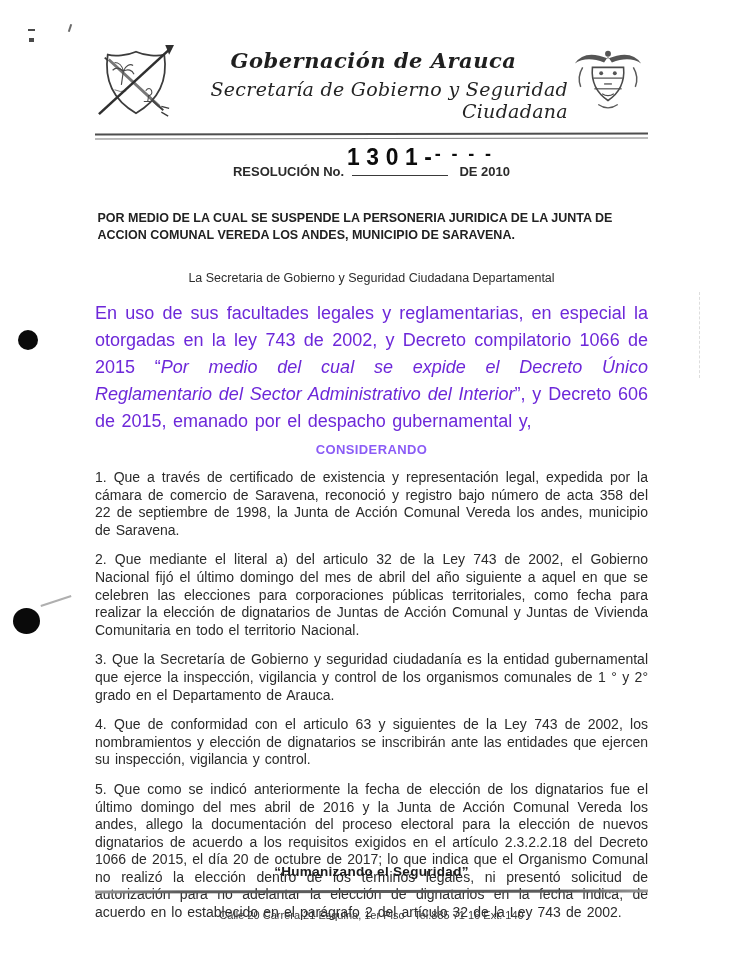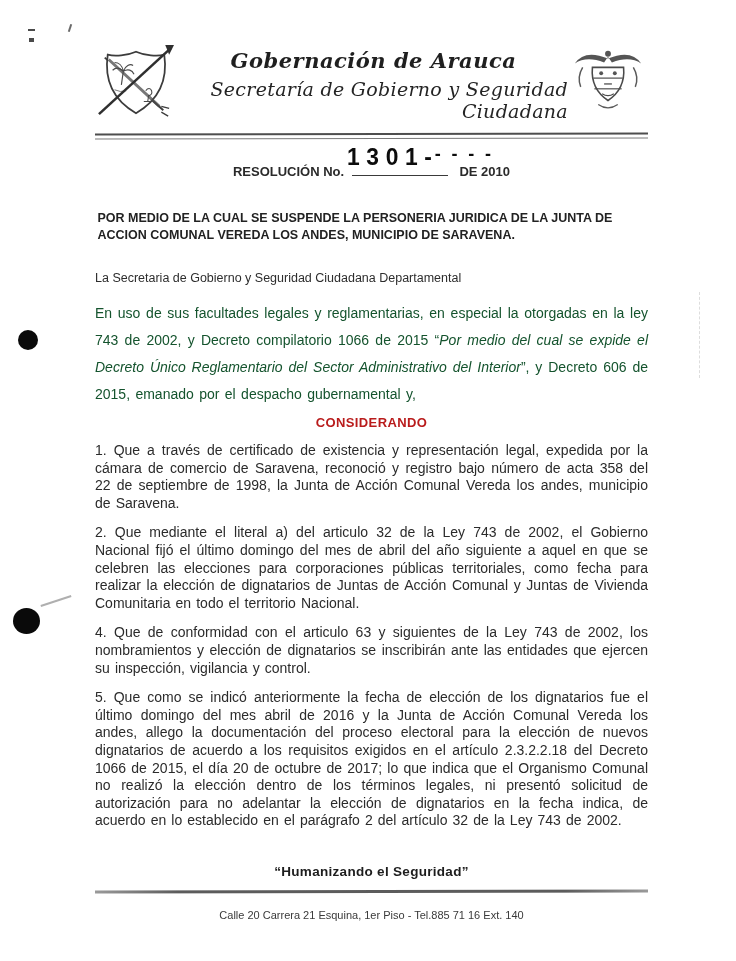--- a/index.html
+++ b/index.html
@@ -56,29 +56,29 @@
     font-size:19px;letter-spacing:3px;
     position:relative;top:-5px;left:-4px;
   }
 
   
   .doc-title{
     margin:27px auto 0;max-width:548px;
     font-weight:bold;
     font-size:12.5px;line-height:17px;color:#222;
   }
-  .issuer{margin:27px 0 0;text-align:left;font-size:12.5px;color:#2d2d2d;}
+  .issuer{margin:27px 0 0;text-align:center;font-size:12.5px;color:#2d2d2d;}
   .preamble{
     margin:15px 0 0;text-align:justify;
-    font-size:14px;line-height:27px;color:#14532d;word-spacing:1.5px;
+    font-size:18px;line-height:27px;color:#6d28d9;word-spacing:1.5px;
   }
   .preamble .it{font-style:italic;}
   .heading-considerando{
     margin:7px 0 12px;text-align:center;font-weight:bold;
-    font-size:13px;color:#b91c1c;letter-spacing:0.4px;
+    font-size:13px;color:#8b5cf6;letter-spacing:0.4px;
   }
   .num-para{
     margin:12px 0 0;text-align:justify;
     font-size:14px;line-height:17.6px;color:#2b2b2b;word-spacing:1.2px;
   }
 
   
   .footer{position:absolute;left:95px;right:88px;bottom:38px;}
   .slogan{text-align:center;font-weight:bold;font-size:13.5px;color:#1d1d1d;letter-spacing:0.3px;}
   .rule-footer{
@@ -167,20 +167,21 @@
     <p class="doc-title">POR MEDIO DE LA CUAL SE SUSPENDE  LA PERSONERIA JURIDICA DE LA JUNTA DE ACCION COMUNAL VEREDA LOS ANDES, MUNICIPIO DE SARAVENA.</p>
 
     <p class="issuer">La Secretaria de Gobierno y Seguridad Ciudadana Departamental</p>
 
     <p class="preamble"><span>En uso de sus facultades legales y reglamentarias, en especial la otorgadas en la ley 743 de 2002, y Decreto compilatorio 1066 de 2015 “</span><span class="it">Por medio del cual se expide el Decreto Único Reglamentario del Sector Administrativo del Interior</span><span>”, y Decreto 606 de 2015, emanado por el despacho gubernamental y,</span></p>
 
     <p class="heading-considerando">CONSIDERANDO</p>
 
     <p class="num-para">1. Que a través de certificado de existencia y representación legal, expedida por la cámara de comercio de Saravena, reconoció y registro bajo número de acta 358 del 22 de septiembre de 1998, la Junta de Acción Comunal Vereda los andes, municipio de Saravena.</p>
     <p class="num-para">2. Que mediante el literal a) del articulo 32 de la Ley 743 de 2002, el Gobierno Nacional fijó el último domingo del mes de abril del año siguiente a aquel en que se celebren las elecciones para corporaciones públicas territoriales, como fecha para realizar la elección de dignatarios de Juntas de Acción Comunal y Juntas de Vivienda Comunitaria en todo el territorio Nacional.</p>
+    <p class="num-para">3. Que la Secretaría de Gobierno y seguridad ciudadanía es la entidad gubernamental que ejerce la inspección, vigilancia y control de los organismos comunales de 1 ° y 2° grado en el Departamento de Arauca.</p>
     <p class="num-para">4. Que de conformidad con el articulo 63 y siguientes de la Ley 743 de 2002, los nombramientos y elección de dignatarios se inscribirán ante las entidades que ejercen su inspección, vigilancia y control.</p>
     <p class="num-para">5. Que como se indicó anteriormente la fecha de elección de los dignatarios fue el último domingo del mes abril de 2016 y la Junta de Acción Comunal Vereda los andes, allego la documentación del proceso electoral para la elección de nuevos dignatarios de acuerdo a los requisitos exigidos en el artículo 2.3.2.2.18 del Decreto 1066 de 2015, el día 20 de octubre de 2017; lo que indica que el Organismo Comunal no realizó la elección dentro de los términos legales, ni presentó solicitud de autorización para no adelantar la elección de dignatarios en la fecha indica, de acuerdo en lo establecido en el parágrafo 2 del artículo 32 de la Ley 743 de 2002.</p>
   </div>
 
   <div class="footer">
     <div class="slogan">“Humanizando el Seguridad”</div>
     <div class="rule-footer"></div>
     <div class="address">
       <div>Calle 20 Carrera 21 Esquina, 1er Piso - Tel.885 71 16 Ext. 140</div>
     </div>

